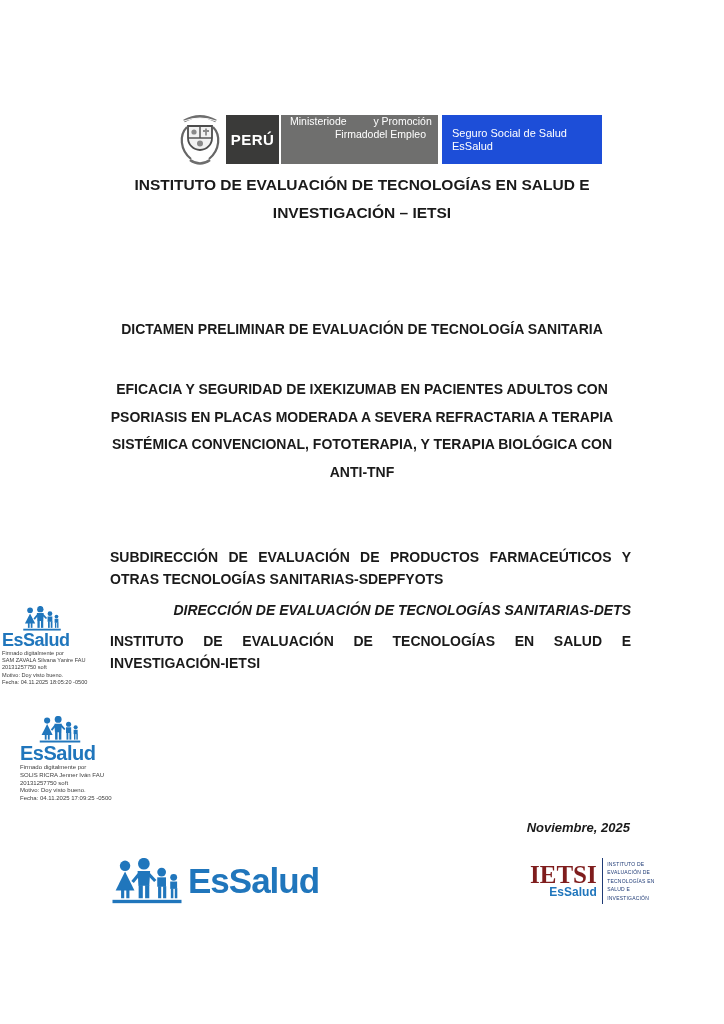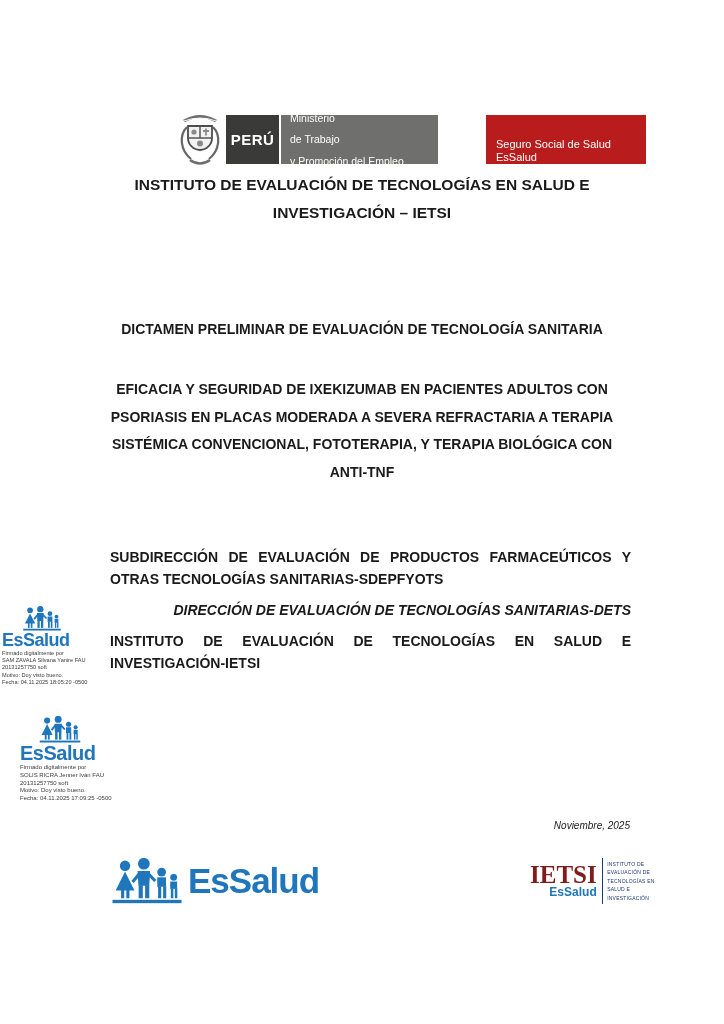--- a/index.html
+++ b/index.html
@@ -6,24 +6,24 @@
   .page{
     position:relative;width:724px;height:1024px;background:#ffffff;
     margin:0 auto;overflow:hidden;
     font-family:"Liberation Sans", sans-serif;color:#1a1a1a;
   }
   
   .hdr-escudo{position:absolute;left:176px;top:109px;width:48px;height:60px;}
   .hdr-box{position:absolute;top:115px;height:49px;box-sizing:border-box;color:#fff;}
   .hdr-peru{left:226px;width:53px;background:#3a3a39;display:flex;align-items:center;justify-content:center;
     font-size:15px;font-weight:bold;letter-spacing:.5px;}
-  .hdr-min{left:281px;width:157px;background:#6f6f6e;display:flex;flex-direction:column;justify-content:center;
-    padding-left:9px;font-size:10.5px;line-height:12.5px;gap:9px;}
-  .hdr-seg{left:442px;width:160px;background:#b91c1c;display:flex;flex-direction:column;justify-content:flex-end;
-    padding-left:10px;font-size:11px;line-height:13px;margin-left:44px;}
+  .hdr-min{left:281px;width:157px;background:#6f6f6e;display:flex;flex-direction:row;justify-content:center;
+    padding-left:9px;font-size:10.5px;line-height:12.5px;}
+  .hdr-seg{left:442px;width:160px;background:#1d4ed8;display:flex;flex-direction:column;justify-content:center;
+    padding-left:10px;font-size:11px;line-height:13px;}
   
   .inst-title{position:absolute;left:100px;top:171px;width:524px;text-align:center;
     font-size:15.5px;font-weight:bold;line-height:28px;}
   .report-head{position:absolute;left:97px;top:316px;width:530px;text-align:center;
     font-size:14px;font-weight:bold;line-height:27px;}
   .subject{position:absolute;left:97px;top:376px;width:530px;text-align:center;
     font-size:14px;font-weight:bold;line-height:27.5px;}
   
   .org{position:absolute;left:110px;top:546px;width:521px;font-size:14px;font-weight:bold;line-height:22px;}
   .org p{margin:0 0 9px 0;text-align:justify;}
@@ -36,21 +36,21 @@
   .sig1 .fam{width:40px;height:25px;margin-left:20px;}
   .sig2 .fam{width:44px;height:27px;margin-left:18px;}
   .sig .word{font-weight:bold;color:#2076bc;letter-spacing:-0.5px;}
   .sig1 .word{font-size:18px;line-height:18px;}
   .sig2 .word{font-size:20px;line-height:20px;}
   .sig .lines{color:#3c3c3c;margin-top:1px;}
   .sig1 .lines{font-size:5.6px;line-height:7.2px;}
   .sig2 .lines{font-size:6px;line-height:7.8px;}
   
   .date{position:absolute;left:100px;top:820px;width:530px;text-align:right;
-    font-size:10px;font-weight:normal;font-style:italic;}
+    font-size:13px;font-weight:bold;font-style:italic;}
   
   .f-essalud{position:absolute;left:110px;top:858px;display:flex;align-items:center;}
   .f-essalud .fam{width:74px;height:46px;}
   .f-essalud .word{font-size:35px;font-weight:bold;color:#2076bc;letter-spacing:-1px;margin-left:4px;}
   .f-ietsi{position:absolute;left:530px;top:858px;display:flex;align-items:center;}
   .f-ietsi .left{text-align:right;}
   .f-ietsi .acr{font-family:"Liberation Serif", serif;font-weight:bold;font-size:25px;line-height:23px;color:#7f1d1d;}
   .f-ietsi .sub{font-size:12px;font-weight:bold;color:#2076bc;line-height:13px;}
   .f-ietsi .bar{width:1.5px;height:46px;background:#1e3a75;margin:0 4px 0 5px;}
   .f-ietsi .tag{font-size:5px;line-height:8.6px;color:#1e3a75;letter-spacing:.2px;}
@@ -104,21 +104,21 @@
 <div class="page">
 
   <svg class="hdr-escudo">
       <use href="#escudo"></use>
     </svg>
   <div class="hdr-box hdr-peru">
     <span>PERÚ</span>
   </div>
   <div class="hdr-box hdr-min">
     <span>Ministerio</span>
-    <span>de Trabajo</span>
+    <span>de Firmado</span>
     <span>y Promoción del Empleo</span>
   </div>
   <div class="hdr-box hdr-seg">
     <span>Seguro Social de Salud</span>
     <span>EsSalud</span>
   </div>
 
   <div class="inst-title">INSTITUTO DE EVALUACIÓN DE TECNOLOGÍAS EN SALUD E INVESTIGACIÓN – IETSI</div>
 
   <div class="report-head">

